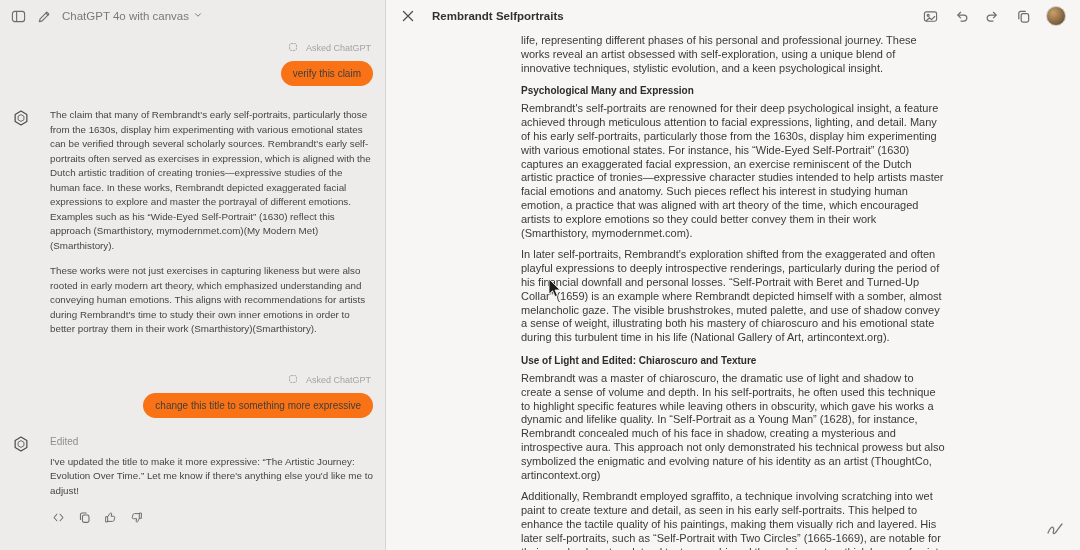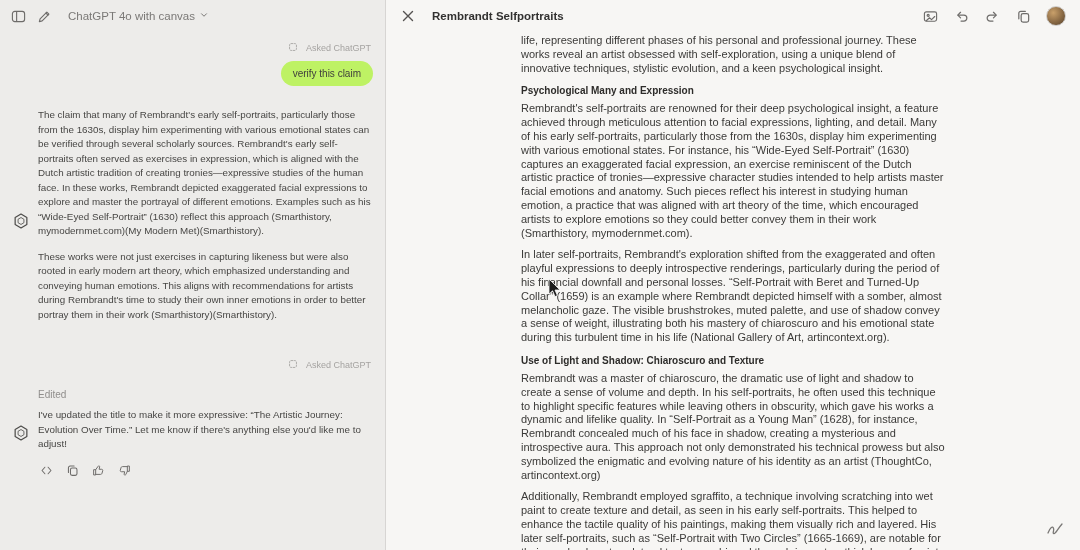--- a/index.html
+++ b/index.html
@@ -16,38 +16,38 @@
     width:386px; min-width:386px; height:550px;
     background:#edecea; border-right:1px solid #d7d5d3;
     display:flex; flex-direction:column; position:relative;
   }
   .chat-topbar {
     height:32px; flex:none; display:flex; align-items:center;
     padding:0 10px; gap:10px; color:#6e6c6a;
   }
   .icon-btn { width:16px; height:16px; display:inline-flex; align-items:center; justify-content:center; color:#6e6c6a; cursor:pointer; }
   .icon-btn svg { width:15px; height:15px; }
-  .model-selector { display:flex; align-items:center; gap:4px; margin-left:6px; font-size:11.5px; color:#7b7977; cursor:pointer; }
+  .model-selector { display:flex; align-items:center; gap:4px; margin-left:0; font-size:11.5px; color:#7b7977; cursor:pointer; }
   .model-selector .chev svg { width:10px; height:10px; }
 
   .chat-scroll { flex:1; overflow:hidden; padding:4px 12px 0 12px; }
 
   .asked-tag {
     display:flex; justify-content:flex-end; align-items:center; gap:8px;
     color:#a5a3a1; font-size:9px; margin:6px 2px 7px 0;
   }
   .asked-tag svg { width:10px; height:10px; }
 
   .user-bubble {
-    background:#bef264; color:#3f3e3c; font-size:10px; line-height:13px;
+    background:#f97316; color:#3f3e3c; font-size:10px; line-height:13px;
     padding:6px 12px; border-radius:14px; width:fit-content; max-width:85%;
     margin-left:auto; margin-bottom:4px;
   }
 
-  .assistant { display:flex; gap:8px; margin-top:22px;align-items:center; }
+  .assistant { display:flex; gap:20px; margin-top:22px; }
   .assistant .logo { width:18px; height:18px; flex:none; margin-top:1px; color:#4b4a48; }
   .assistant .logo svg { width:18px; height:18px; }
   .assistant .content { flex:1; min-width:0; }
   .assistant .content p { margin:0 0 11px 0; font-size:9.8px; line-height:14.5px; color:#474644; }
   .edited-label { font-size:10px; color:#908e8c; margin:2px 0 8px 0; }
 
   .msg-actions { display:flex; gap:10px; margin-top:4px; color:#8b8987; }
   .msg-actions .icon-btn svg { width:13px; height:13px; }
 
   .chat-bottom { flex:none; padding:6px 9px 2px 9px; }
@@ -157,20 +157,21 @@
 
       <div class="asked-tag" style="margin-top:26px;">
         <span>
           <svg viewBox="0 0 16 16" fill="none" stroke="currentColor" stroke-width="1.4" stroke-linecap="round">
               <rect x="2.5" y="2.5" width="11" height="11" rx="2.5" stroke-dasharray="2.6 2.2"></rect>
             </svg>
         </span>
         <span>Asked ChatGPT</span>
       </div>
 
+      <div class="user-bubble">change this title to something more expressive</div>
 
       <div class="assistant" style="margin-top:16px;">
         <span class="logo">
           <svg viewBox="0 0 24 24" fill="none" stroke="currentColor" stroke-linejoin="round">
               <path d="M12 2.8l7.8 4.5v9.4L12 21.2l-7.8-4.5V7.3z" stroke-width="1.6"></path>
               <path d="M12 7.4l3.9 2.3v4.6L12 16.6l-3.9-2.3V9.7z" stroke-width="1.1"></path>
             </svg>
         </span>
         <div class="content">
           <div class="edited-label">Edited</div>
@@ -249,21 +250,21 @@
         <span class="avatar"></span>
       </div>
     </header>
 
     <div class="canvas-doc">
       <div class="doc-inner">
         <p>life, representing different phases of his personal and professional journey. These works reveal an artist obsessed with self-exploration, using a unique blend of innovative techniques, stylistic evolution, and a keen psychological insight.</p>
         <h3>Psychological Many and Expression</h3>
         <p>Rembrandt's self-portraits are renowned for their deep psychological insight, a feature achieved through meticulous attention to facial expressions, lighting, and detail. Many of his early self-portraits, particularly those from the 1630s, display him experimenting with various emotional states. For instance, his “Wide-Eyed Self-Portrait” (1630) captures an exaggerated facial expression, an exercise reminiscent of the Dutch artistic practice of tronies—expressive character studies intended to help artists master facial emotions and anatomy. Such pieces reflect his interest in studying human emotion, a practice that was aligned with art theory of the time, which encouraged artists to explore emotions so they could better convey them in their work (Smarthistory, mymodernmet.com).</p>
         <p>In later self-portraits, Rembrandt's exploration shifted from the exaggerated and often playful expressions to deeply introspective renderings, particularly during the period of his financial downfall and personal losses. “Self-Portrait with Beret and Turned-Up Collar” (1659) is an example where Rembrandt depicted himself with a somber, almost melancholic gaze. The visible brushstrokes, muted palette, and use of shadow convey a sense of weight, illustrating both his mastery of chiaroscuro and his emotional state during this turbulent time in his life (National Gallery of Art, artincontext.org).</p>
-        <h3>Use of Light and Shadow: Chiaroscuro and Texture</h3>
+        <h3>Use of Light and Edited: Chiaroscuro and Texture</h3>
         <p>Rembrandt was a master of chiaroscuro, the dramatic use of light and shadow to create a sense of volume and depth. In his self-portraits, he often used this technique to highlight specific features while leaving others in obscurity, which gave his works a dynamic and lifelike quality. In “Self-Portrait as a Young Man” (1628), for instance, Rembrandt concealed much of his face in shadow, creating a mysterious and introspective aura. This approach not only demonstrated his technical prowess but also symbolized the enigmatic and evolving nature of his identity as an artist (ThoughtCo, artincontext.org)</p>
         <p>Additionally, Rembrandt employed sgraffito, a technique involving scratching into wet paint to create texture and detail, as seen in his early self-portraits. This helped to enhance the tactile quality of his paintings, making them visually rich and layered. His later self-portraits, such as “Self-Portrait with Two Circles” (1665-1669), are notable for their rough, almost sculptural textures achieved through impasto—thick layers of paint that catch the light and give the work a three-dimensional effect (SpringerLink, Smarthistory).</p>
         <h3>Composition and Influences</h3>
       </div>
     </div>
 
     <span class="pen-flourish">
       <svg viewBox="0 0 18 18" fill="none" stroke="currentColor" stroke-width="1.3" stroke-linecap="round">
           <path d="M2 14c2.5-6 4.5-7 5.5-4.8S6 14.6 8 14.6s3.2-4.2 8-9.6"></path>
         </svg>

